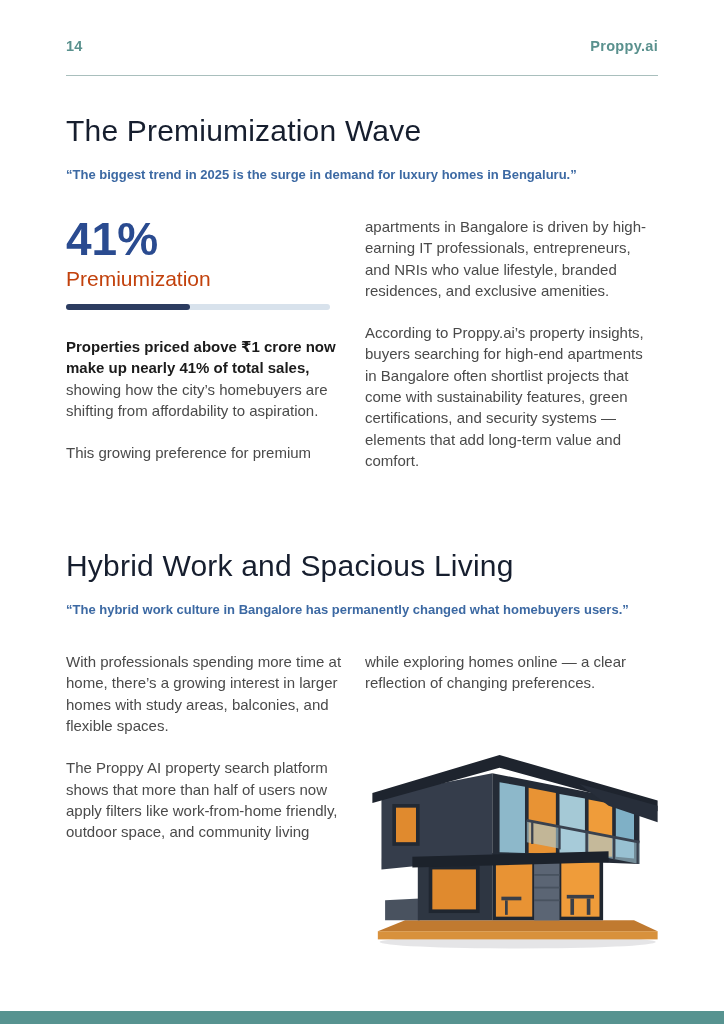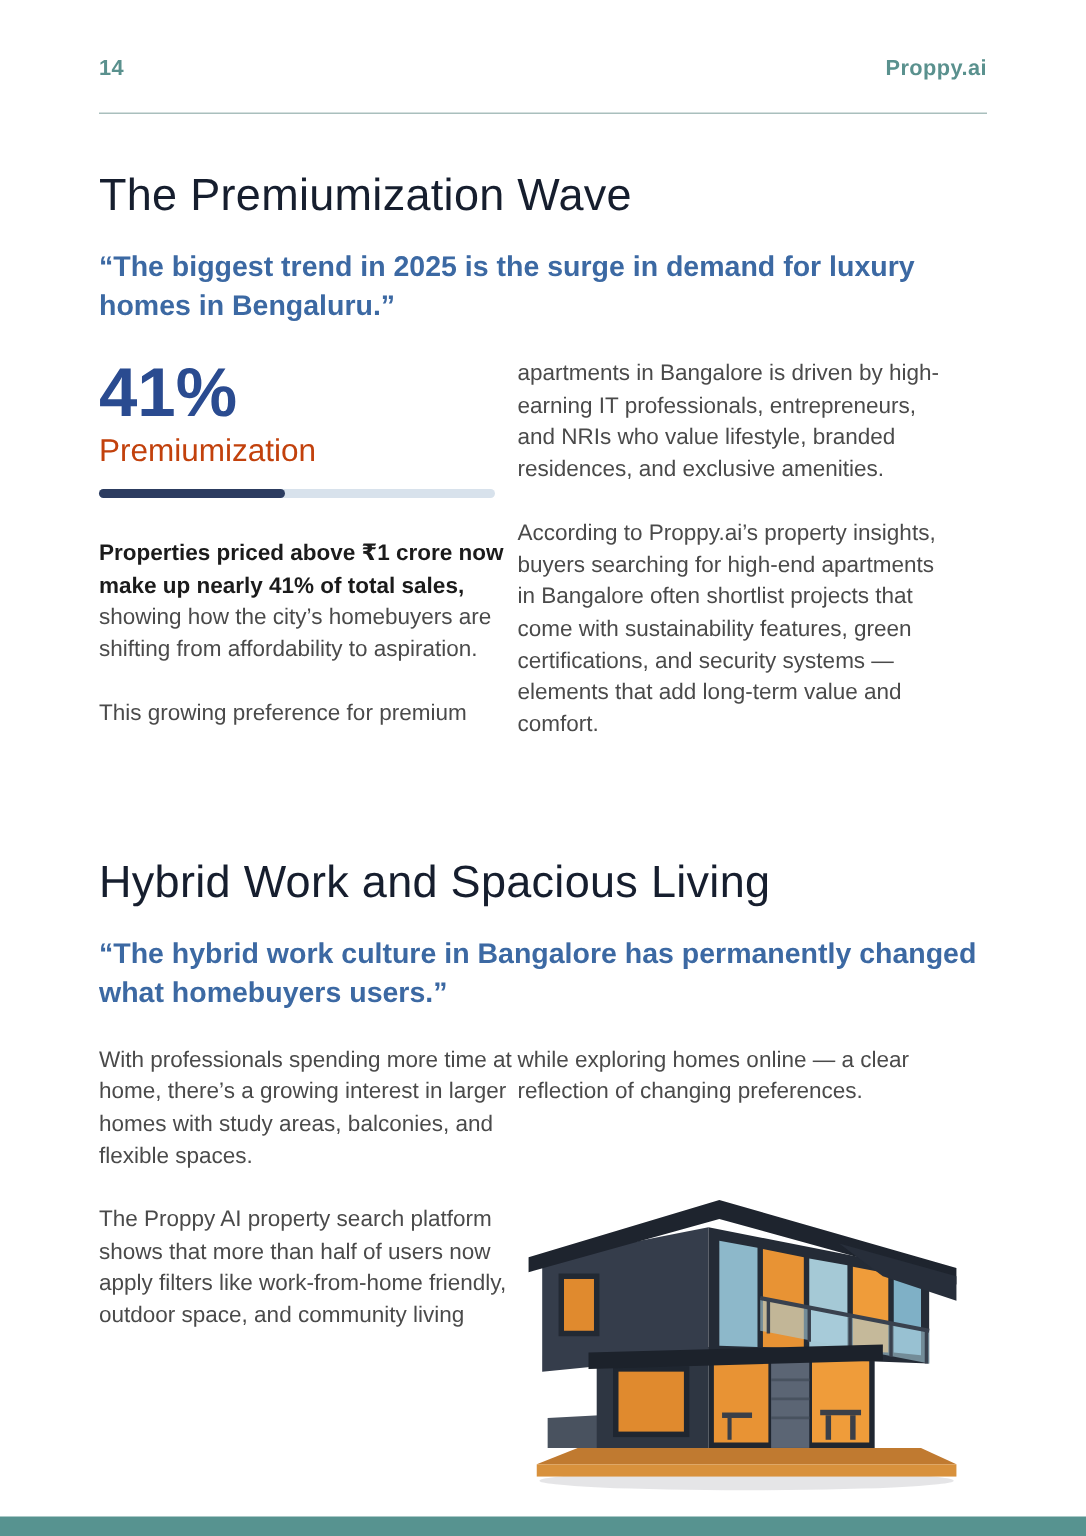--- a/index.html
+++ b/index.html
@@ -22,25 +22,25 @@
   .hdr-rule { border: none; border-top: 1.5px solid #a9bfbd; margin: 21px 0 0 0; }
 
   
   h1 {
     margin: 38px 0 0 0;
     font-size: 30px; line-height: 1.1; font-weight: normal;
     color: #161e2e; letter-spacing: .2px;
   }
   .quote {
     margin: 19px 0 0 0; max-width: 592px;
-    color: #3c69a3; font-size: 19px; font-weight: bold; line-height: 1.38;
+    color: #3c69a3; font-size: 13px; font-weight: bold; line-height: 1.38;
   }
 
   
-  .cols { display: grid; grid-template-columns: 279px 293px; margin-top: 20px; }
+  .cols { display: grid; grid-template-columns: 279px 293px; column-gap: 20px; margin-top: 32px; }
   p.body { margin: 0 0 21px 0; font-size: 15px; line-height: 1.42; color: #4a4a4a; }
   p.body b { color: #1b1b1b; }
 
   
   .stat { margin-bottom: 26px; }
   .stat-value { font-size: 46px; font-weight: bold; color: #2a4b90; line-height: 1; }
   .stat-label { font-size: 21px; color: #c2410c; margin-top: 5px; }
   .bar { margin-top: 13px; width: 264px; height: 6px; background: #d8e2ec; border-radius: 3px; }
   .bar-fill { height: 6px; background: #2c3c60; border-radius: 3px; width: 47%; }
 

